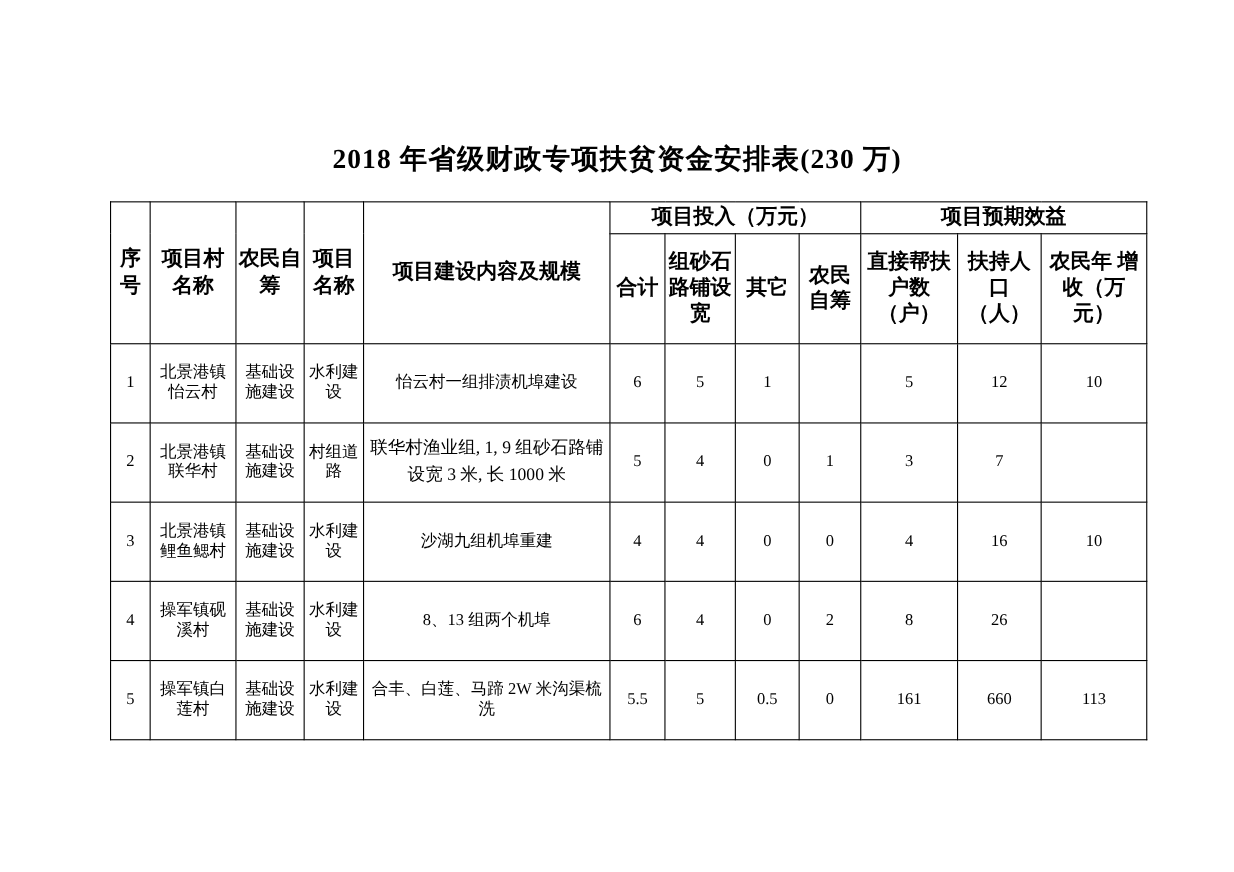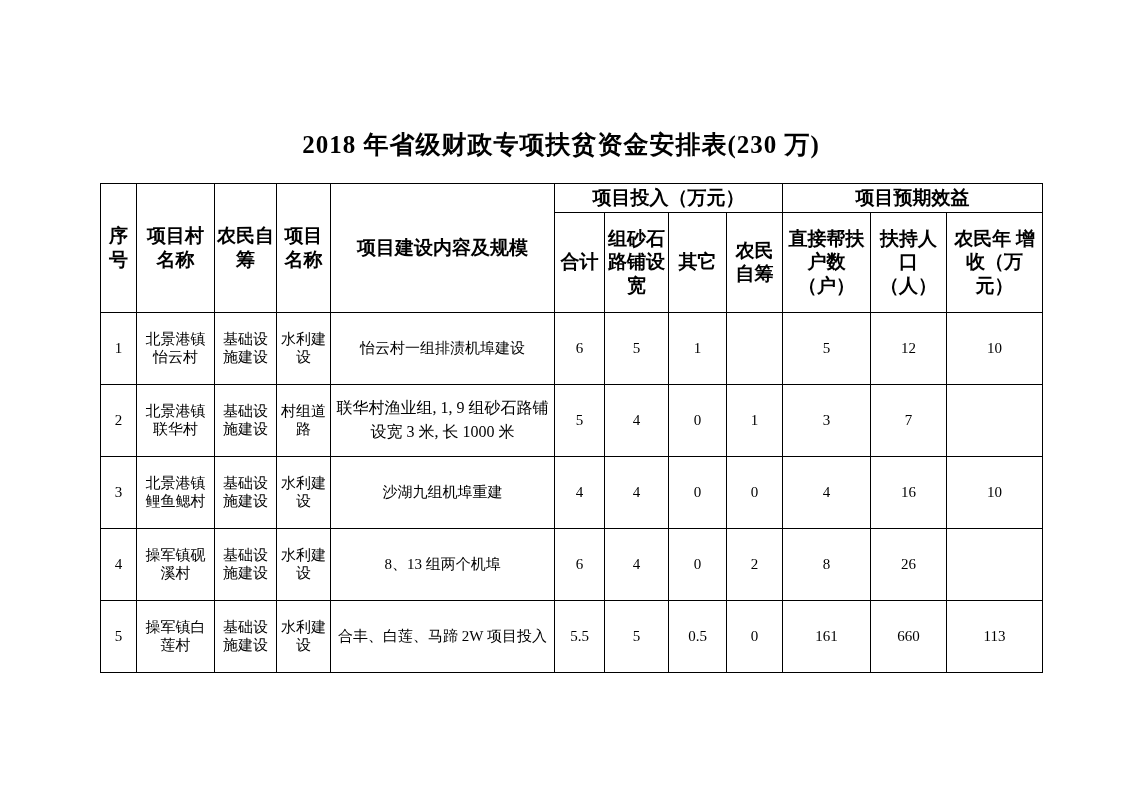--- a/index.html
+++ b/index.html
@@ -184,21 +184,21 @@
           <td>2</td>
           <td>8</td>
           <td>26</td>
           <td></td>
         </tr>
         <tr class="body-row">
           <td>5</td>
           <td>操军镇白莲村</td>
           <td>基础设施建设</td>
           <td>水利建设</td>
-          <td class="content-cell">合丰、白莲、马蹄 2W 项目投入</td>
+          <td class="content-cell">合丰、白莲、马蹄 2W 米沟渠梳洗</td>
           <td>5.5</td>
           <td>5</td>
           <td>0.5</td>
           <td>0</td>
           <td>161</td>
           <td>660</td>
           <td>113</td>
         </tr>
       </tbody>
     </table>

